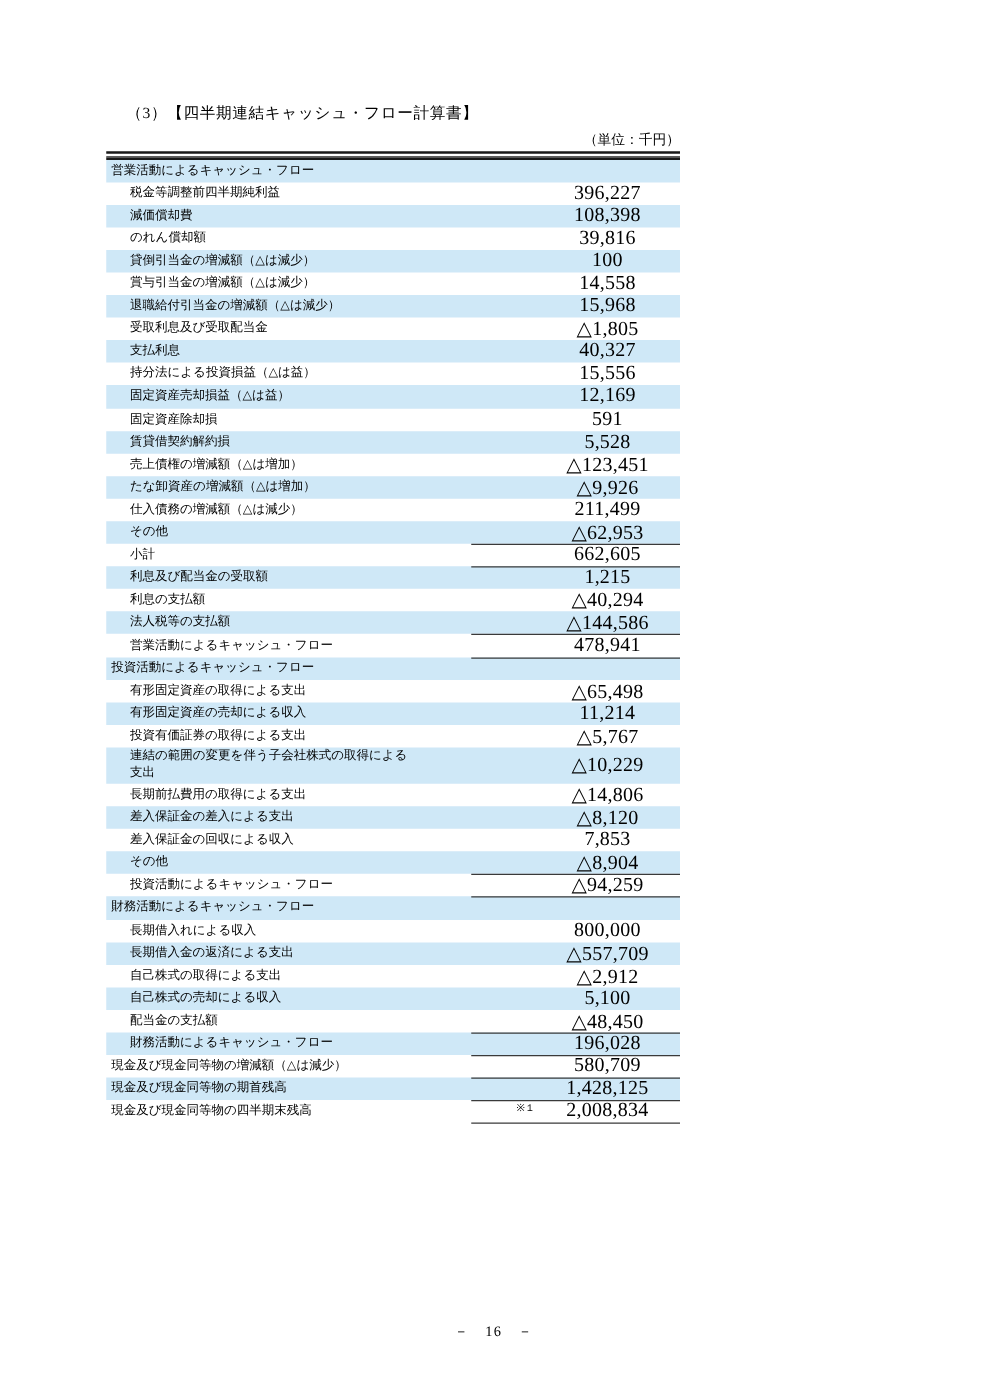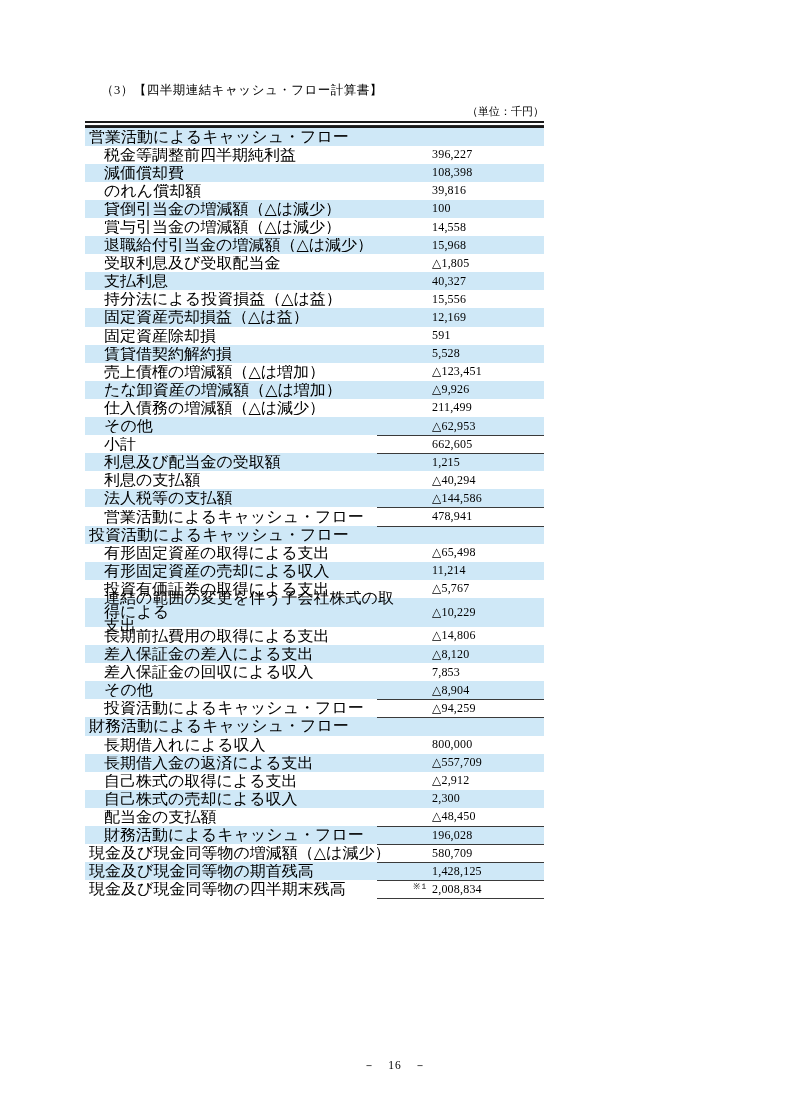--- a/index.html
+++ b/index.html
@@ -88,21 +88,21 @@
     box-sizing: border-box;
   }
   .row.shaded { background: #cfe8f7; }
   .row.tall {
     height: 29px;
     align-items: center;
   }
 
   .row-label {
     flex: 1 1 auto;
-    font-size: 16px;
+    font-size: 10px;
     line-height: 14px;
     white-space: pre-line;
     overflow: hidden;
   }
   .indent-0 { padding-left: 4px; }
   .indent-1 { padding-left: 19px; }
 
   .row-mark {
     flex: 0 0 auto;
     width: 26px;
@@ -110,22 +110,22 @@
     text-align: right;
     padding-right: 4px;
     letter-spacing: 0;
     position: relative;
     top: -3px;
   }
 
   .row-value {
     flex: 0 0 auto;
     width: 108px;
-    text-align: left;
-    font-size: 12px;
+    text-align: center;
+    font-size: 16px;
     padding-right: 4px;
     white-space: nowrap;
     letter-spacing: 0.2px;
   }
 
   
   .row .vline {
     position: absolute;
     left: 292px;
     right: 0px;
@@ -360,21 +360,21 @@
           <div class="row-value">△557,709</div>
         </div>
         <div class="row">
           <div class="row-label indent-1">自己株式の取得による支出</div>
           <div class="row-mark"></div>
           <div class="row-value">△2,912</div>
         </div>
         <div class="row shaded">
           <div class="row-label indent-1">自己株式の売却による収入</div>
           <div class="row-mark"></div>
-          <div class="row-value">2,300</div>
+          <div class="row-value">5,100</div>
         </div>
         <div class="row">
           <div class="row-label indent-1">配当金の支払額</div>
           <div class="row-mark"></div>
           <div class="row-value">△48,450</div>
         </div>
         <div class="row shaded">
           <div class="vline"></div>
           <div class="row-label indent-1">財務活動によるキャッシュ・フロー</div>
           <div class="row-mark"></div>

